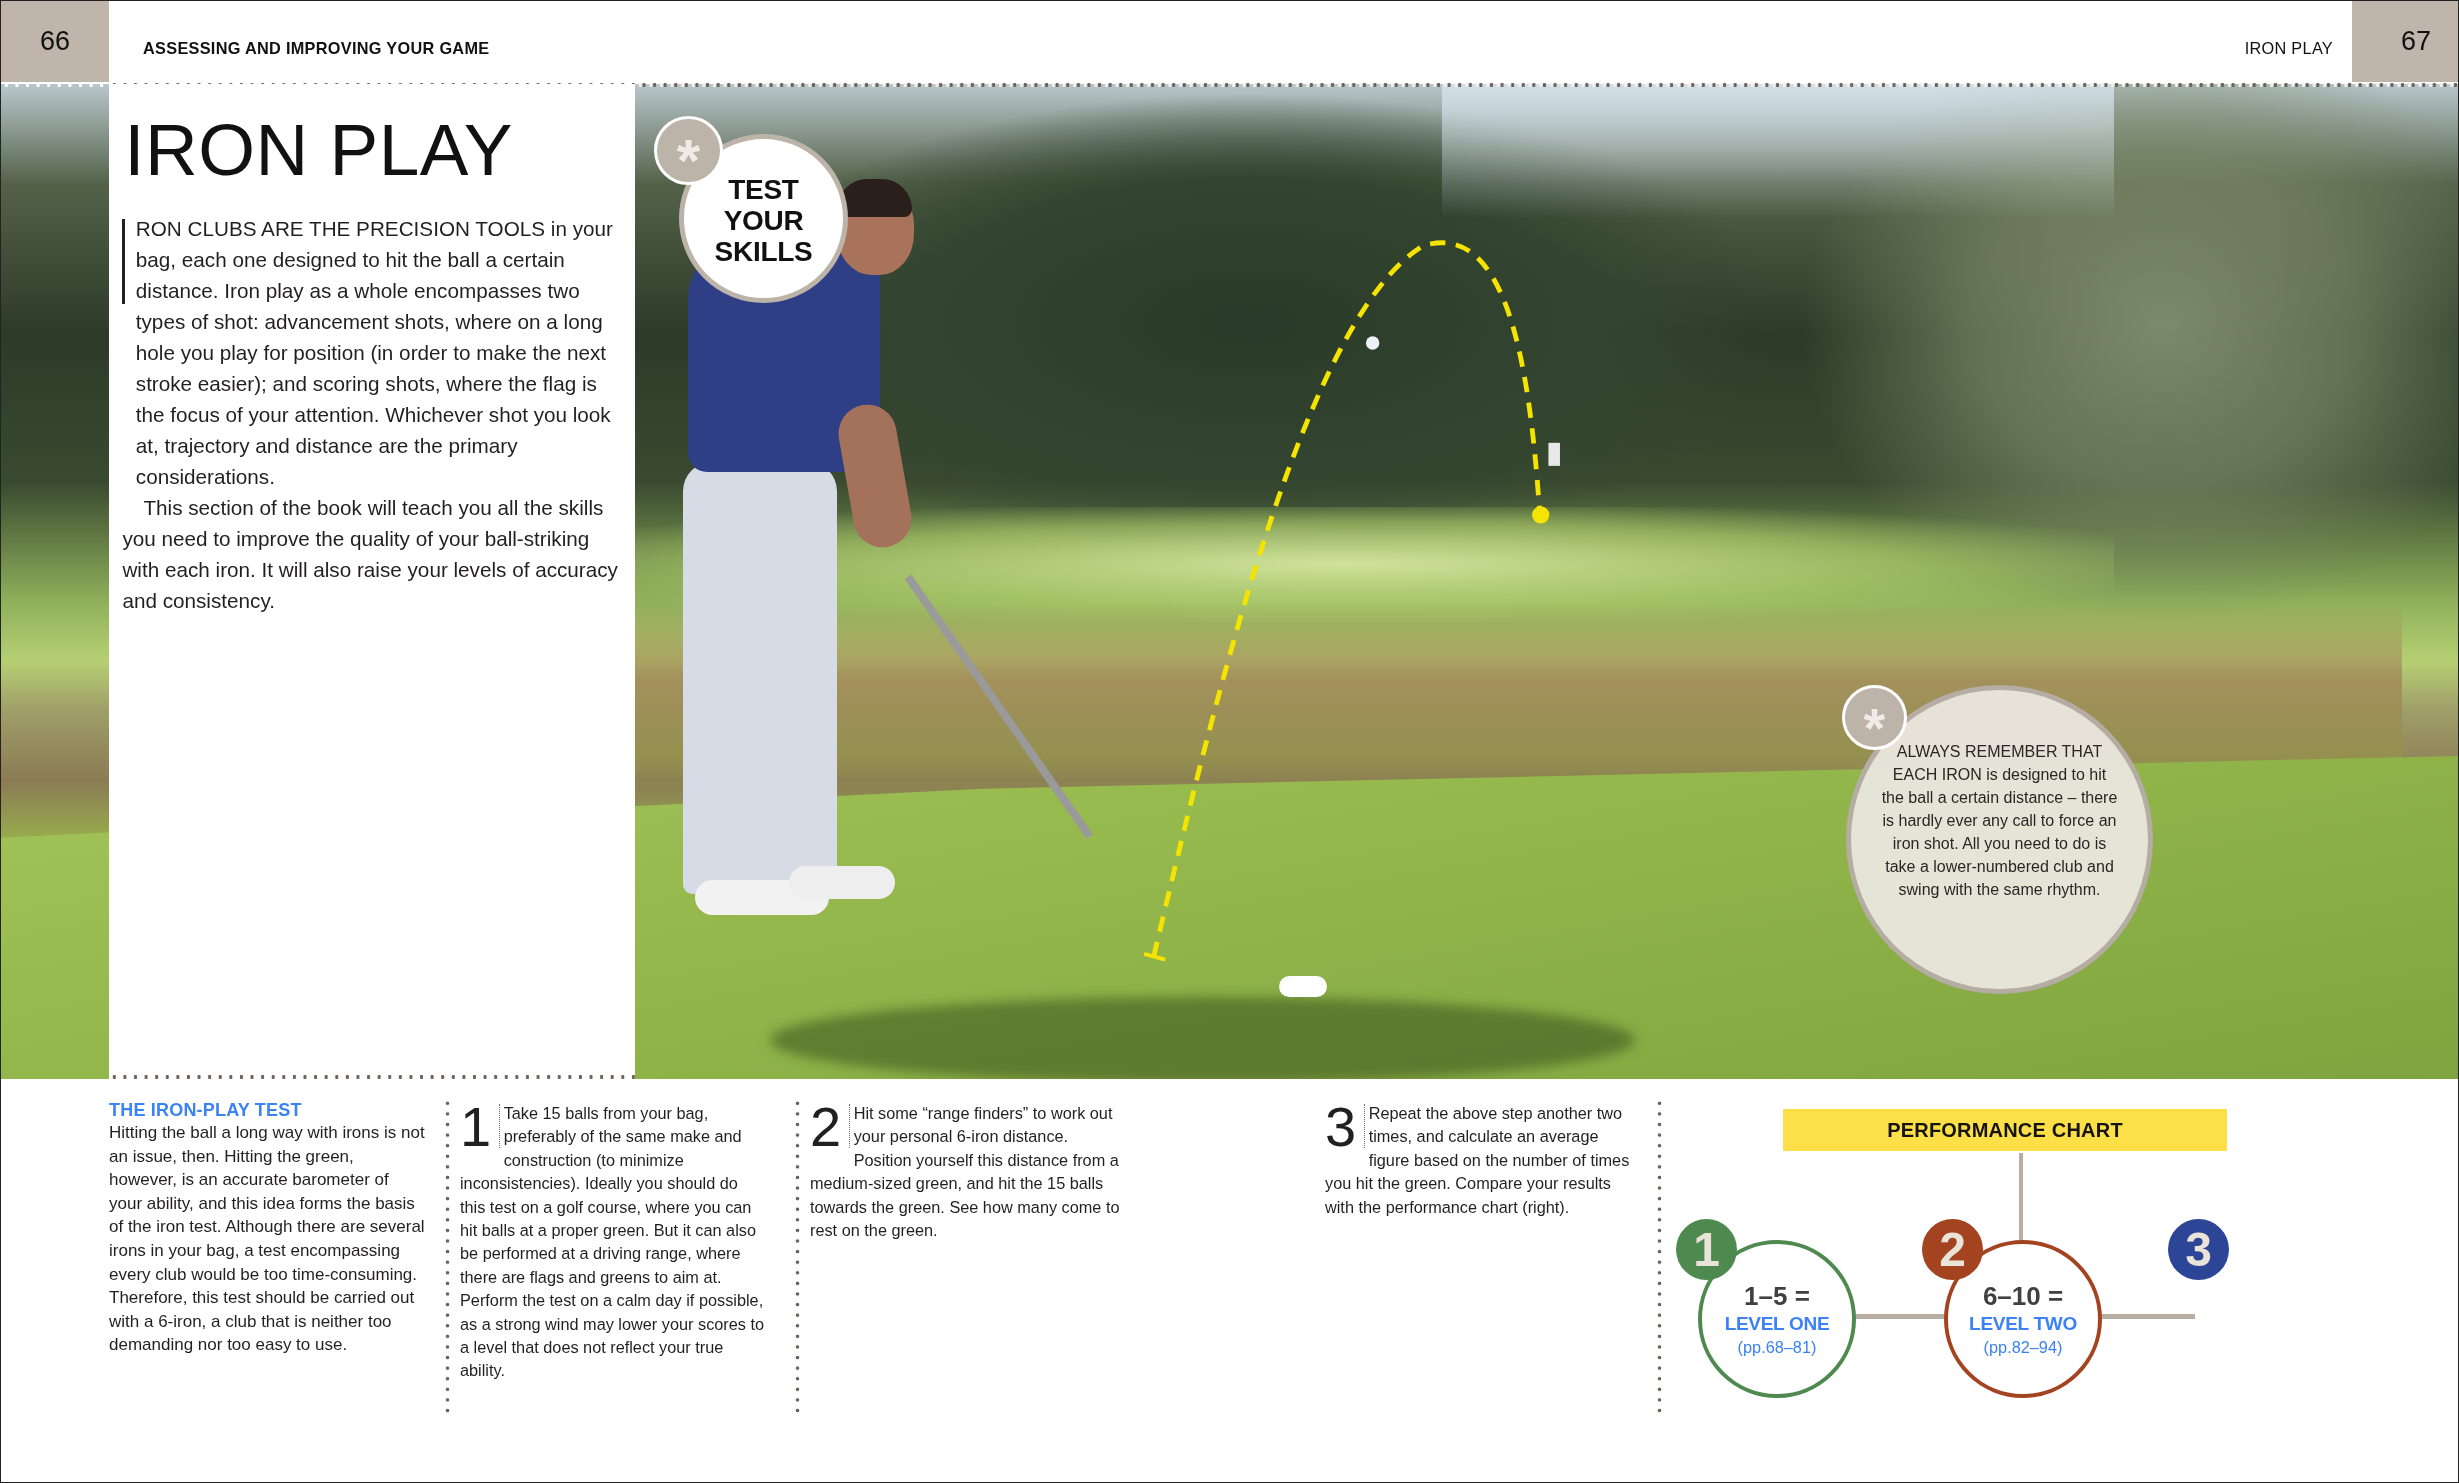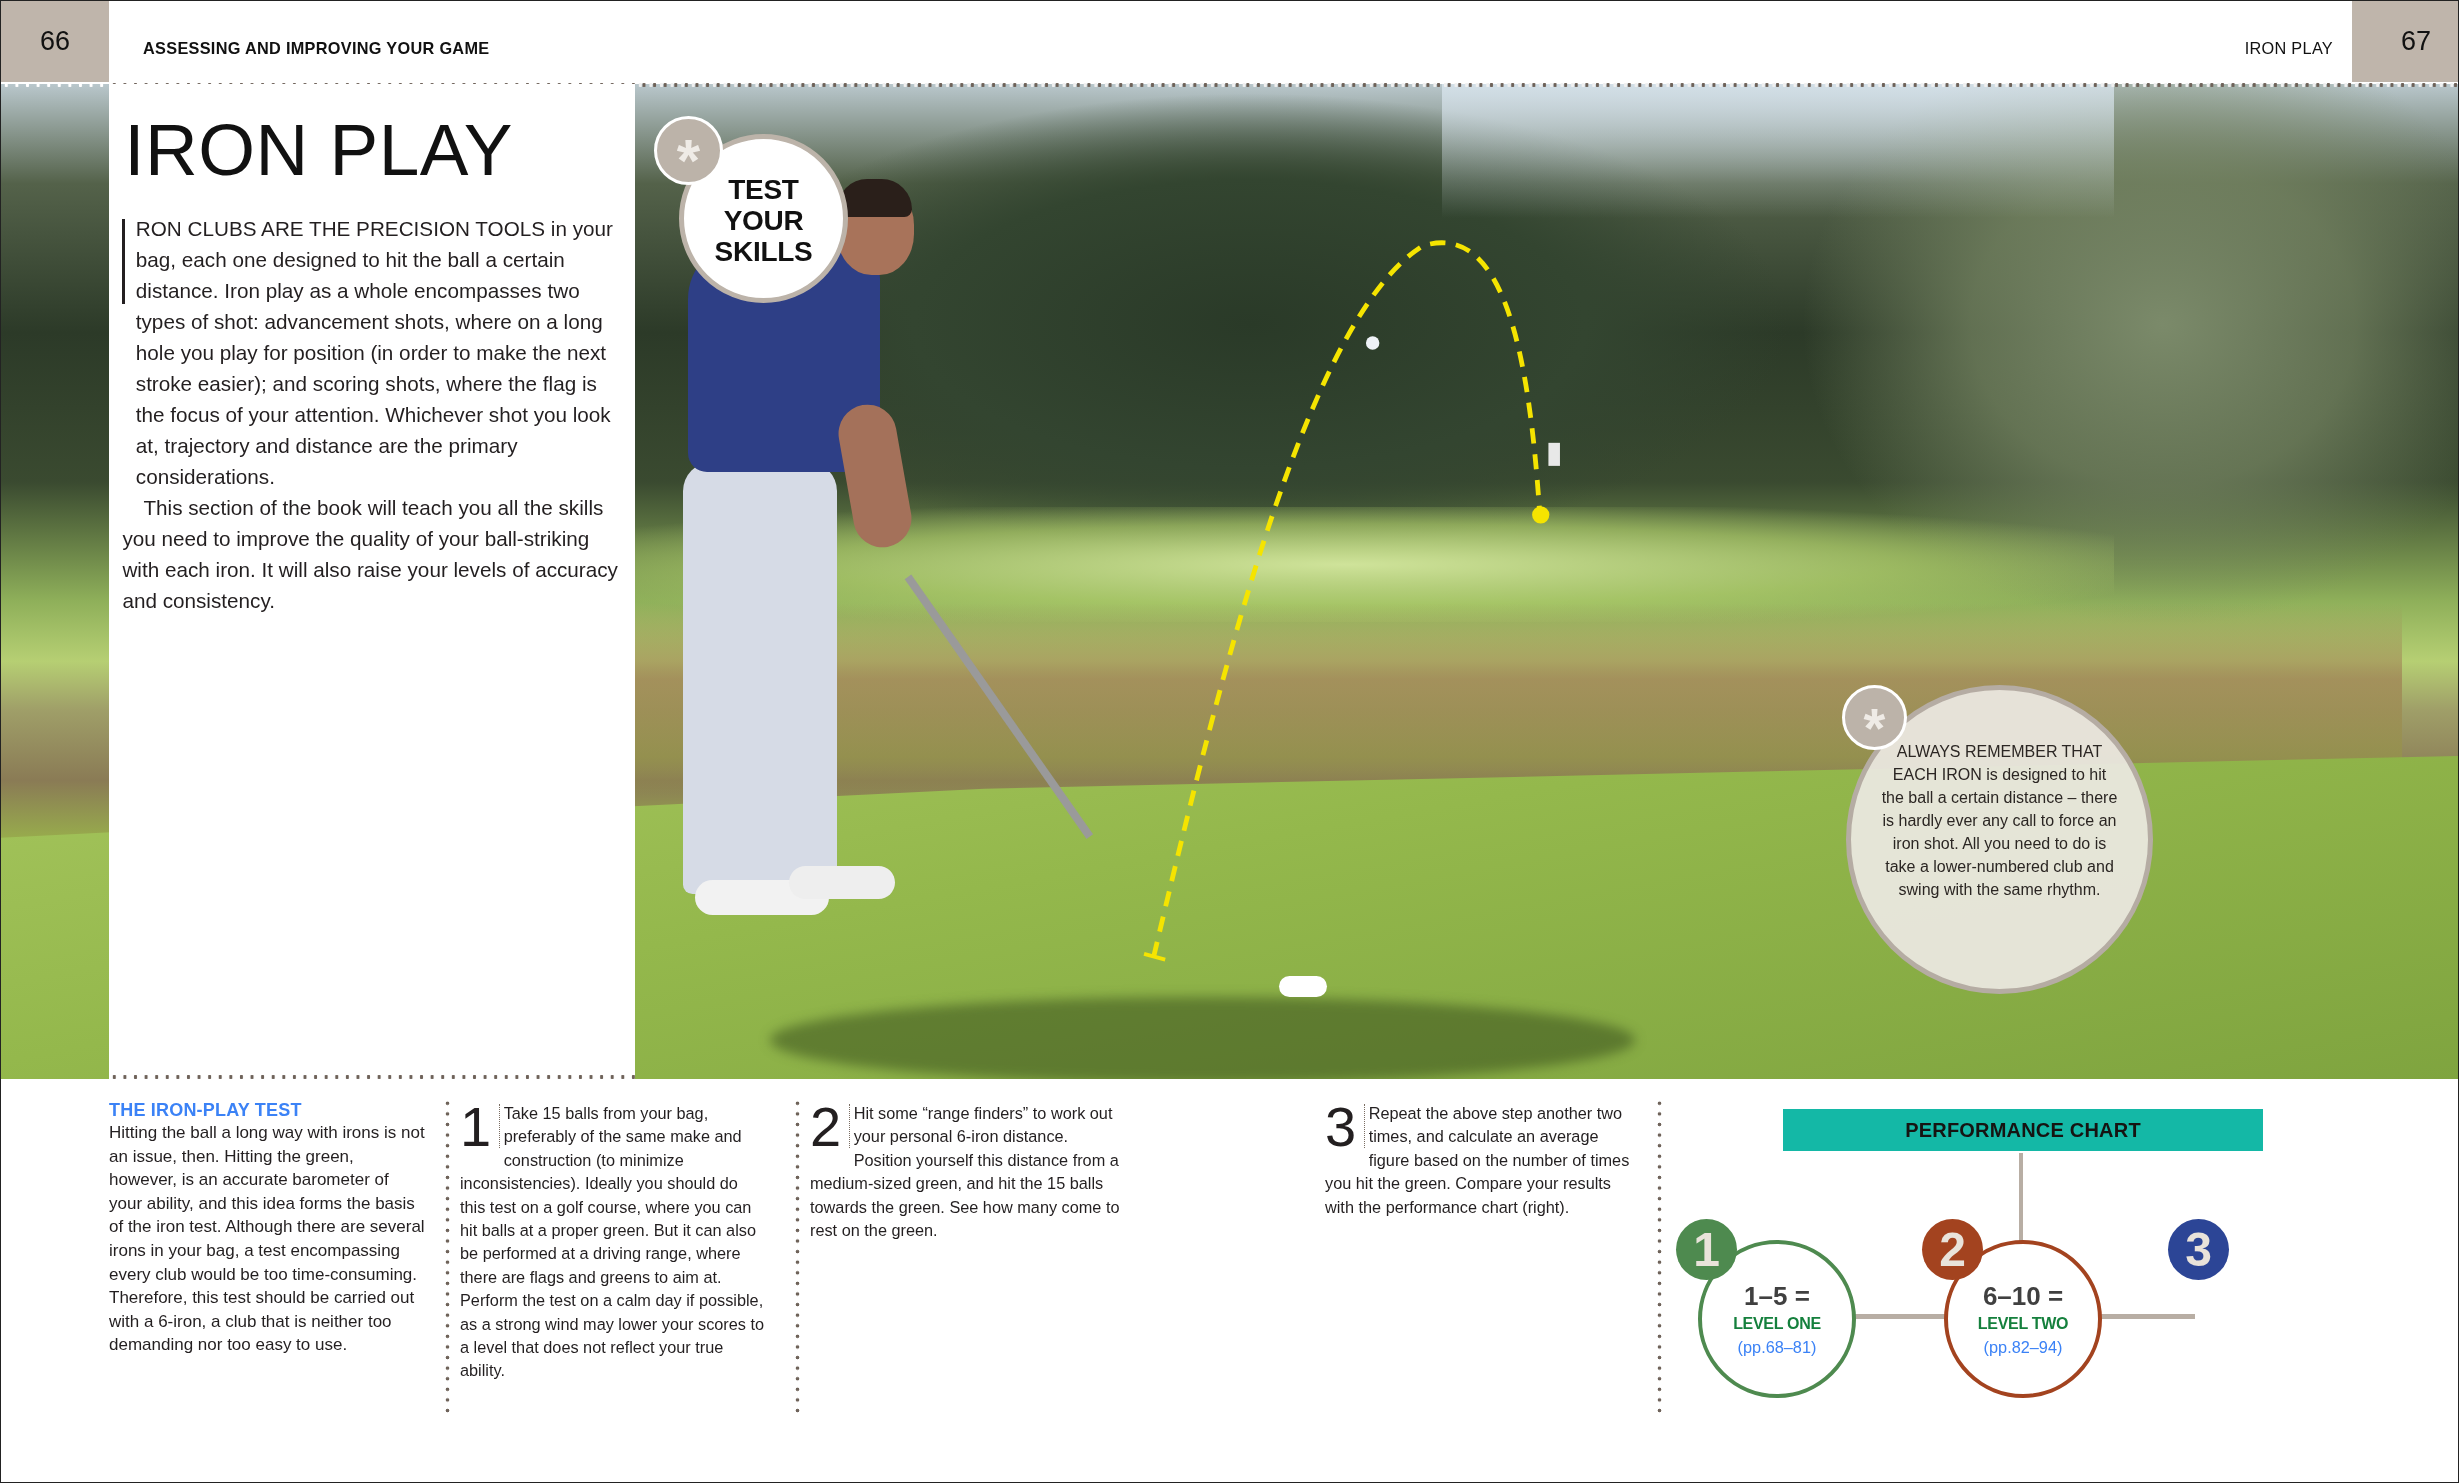--- a/index.html
+++ b/index.html
@@ -73,26 +73,26 @@
   .col { position: absolute; top: 21px; font-size: 17px; line-height: 23.6px; color: #231f20; }
   .col-test { left: 108px; width: 317px; }
   .col-test h3 { font-size: 18px; font-weight: bold; letter-spacing: 0.2px; line-height: 21px; color: #3b82f6; }
   .vsep { position: absolute; width: 4.8px; background-image: radial-gradient(circle, #6e6259 1.7px, transparent 2px); background-size: 4.8px 10.6px; background-repeat: repeat-y; }
   .step { position: absolute; top: 23px; font-size: 16.3px; line-height: 23.4px; color: #231f20; }
   .step .num { float: left; font-size: 56px; line-height: 46px; font-weight: normal; color: #231f20; margin-right: 3.8px; margin-top: 1.9px; padding-right: 7.7px; border-right: 1.9px dotted #7a6d62; height: 44px; margin-bottom: 1.9px; }
   .step-1 { left: 459px; width: 307px; }
   .step-2 { left: 809px; width: 317px; }
   .step-3 { left: 1324px; width: 317px; }
 
-  .perf-header { position: absolute; left: 1782px; top: 30px; width: 480px; height: 42px; background: #14b8a6; display: flex; align-items: center; justify-content: center; font-weight: bold; font-size: 20px; color: #161412; letter-spacing: 0.2px; }
+  .perf-header { position: absolute; left: 1782px; top: 30px; width: 444px; height: 42px; background: #fde047; display: flex; align-items: center; justify-content: center; font-weight: bold; font-size: 20px; color: #161412; letter-spacing: 0.2px; }
   .perf-vline { position: absolute; left: 2018px; top: 74px; width: 3.8px; height: 88px; background: #b8aea4; }
   .perf-hline { position: absolute; top: 235px; height: 4.8px; background: #b8aea4; }
   .level-circle { position: absolute; top: 161px; width: 158px; height: 158px; border-radius: 50%; background: #fff; display: flex; flex-direction: column; align-items: center; justify-content: center; padding-top: 3.8px; }
   .level-range { font-weight: bold; font-size: 26px; line-height: 31px; color: #404040; }
-  .level-name { font-weight: bold; font-size: 16px; line-height: 23px; color: #15803d; letter-spacing: -0.3px; }
+  .level-name { font-weight: bold; font-size: 19px; line-height: 23px; color: #3b82f6; letter-spacing: -0.3px; }
   .level-pages { font-size: 16.3px; line-height: 25px; color: #3b82f6; }
   .level-num { position: absolute; width: 61px; height: 61px; border-radius: 50%; display: flex; align-items: center; justify-content: center; color: #e9e3da; font-weight: bold; font-size: 48px; line-height: 1; }
 </style>
 </head>
 <body>
 
 <div class="spread">
 
   <div class="photo">
     <div class="sky"></div>

